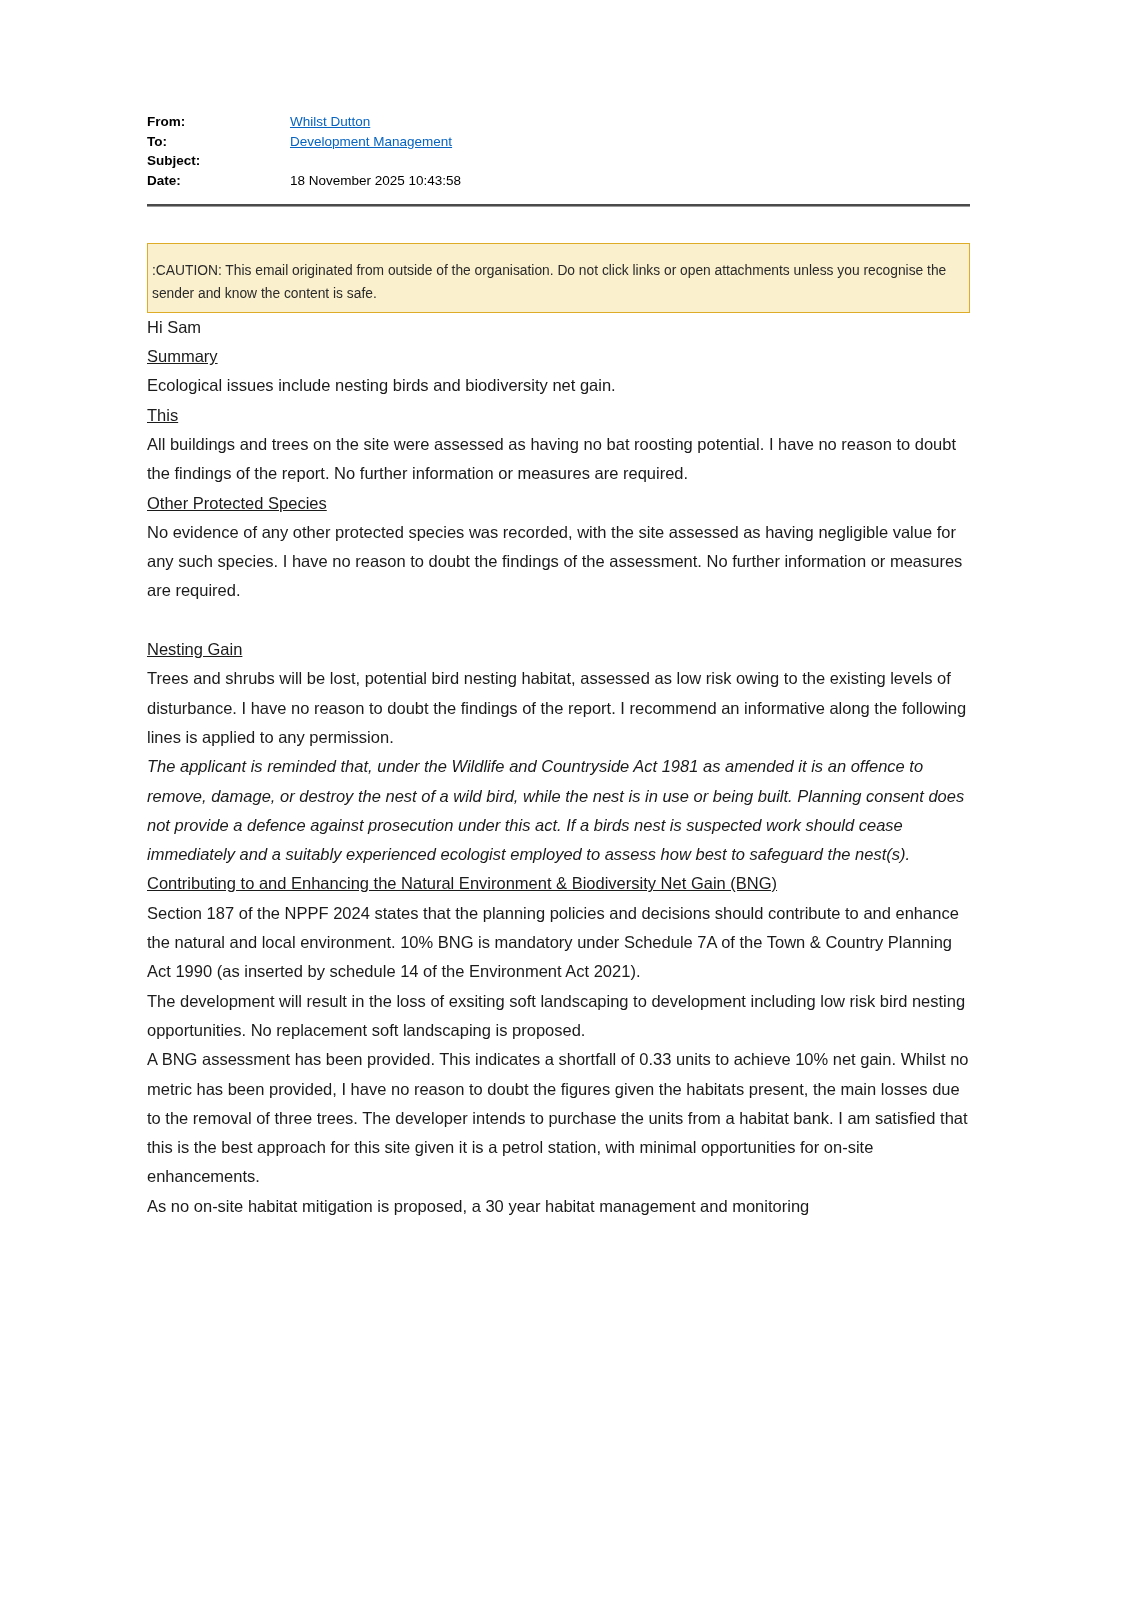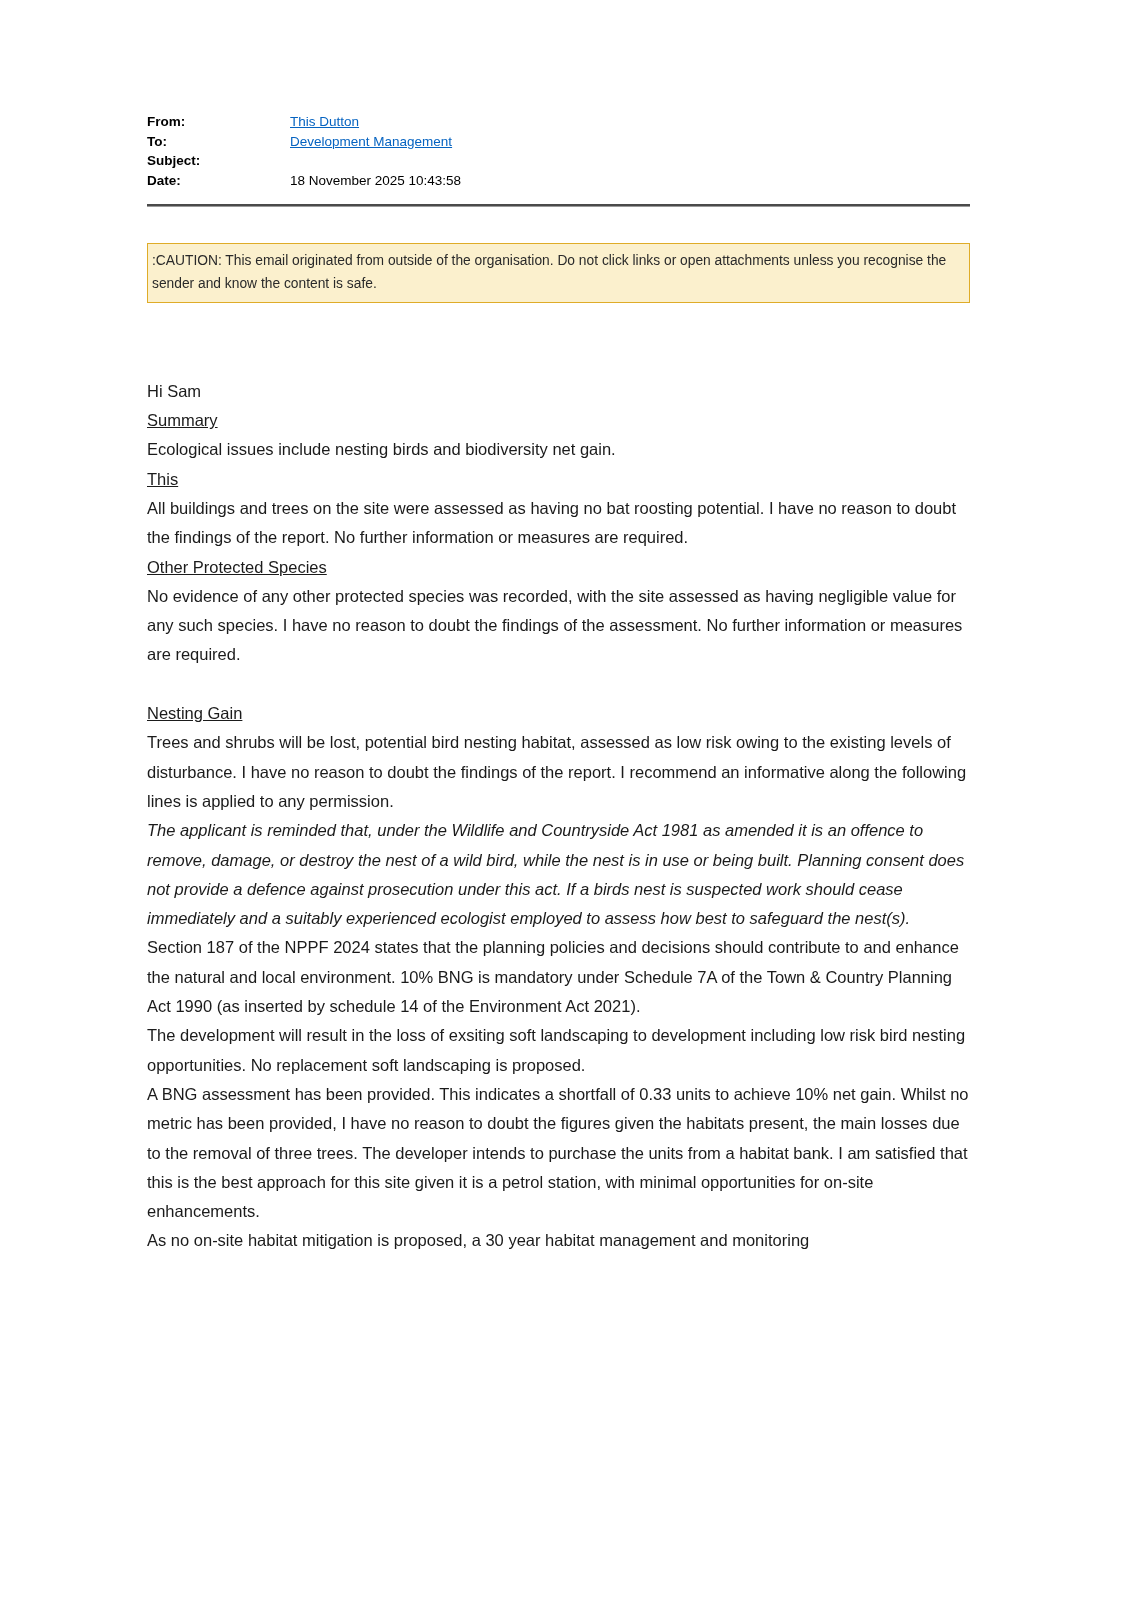--- a/index.html
+++ b/index.html
@@ -54,29 +54,28 @@
     margin-top: 13px;
     height: 2px;
     background: #4a4a4a;
     border-bottom: 1px solid #9a9a9a;
   }
   
   .caution {
     margin-top: 36px;
     background: var(--caution-bg);
     border: 1.5px solid var(--caution-border);
-    padding: 5px 9px 7px 4px;
+    padding: 15px 9px 7px 4px;
     font-size: 13.8px;
     line-height: 23px;
     color: #2a2a2a;
     box-sizing: border-box;
   }
   
   .body-text {
-    margin-top: 74px;
     font-size: 16.5px;
     line-height: 29.3px;
     color: var(--text-color);
   }
   .body-text p {
     margin: 0;
   }
   .body-text p.heading {
     text-decoration: underline;
   }
@@ -89,21 +88,21 @@
 </style>
 </head>
 <body>
 
 <div class="page">
   <div class="content">
 
     <div class="email-header">
       <div class="hrow">
         <span class="hlabel">From:</span>
-        <a class="hvalue link">This Dutton</a>
+        <a class="hvalue link">Whilst Dutton</a>
       </div>
       <div class="hrow">
         <span class="hlabel">To:</span>
         <a class="hvalue link">Development Management</a>
       </div>
       <div class="hrow">
         <span class="hlabel">Subject:</span>
       </div>
       <div class="hrow">
         <span class="hlabel">Date:</span>
@@ -122,20 +121,21 @@
         <p class="heading">Summary</p>
         <p class="normal">Ecological issues include nesting birds and biodiversity net gain.</p>
         <p class="heading">This</p>
         <p class="normal">All buildings and trees on the site were assessed as having no bat roosting potential. I have no reason to doubt the findings of the report. No further information or measures are required.</p>
         <p class="heading">Other Protected Species</p>
         <p class="normal">No evidence of any other protected species was recorded, with the site assessed as having negligible value for any such species. I have no reason to doubt the findings of the assessment. No further information or measures are required.</p>
         <p class="blank"></p>
         <p class="heading">Nesting Gain</p>
         <p class="normal">Trees and shrubs will be lost, potential bird nesting habitat, assessed as low risk owing to the existing levels of disturbance. I have no reason to doubt the findings of the report. I recommend an informative along the following lines is applied to any permission.</p>
         <p class="italic">The applicant is reminded that, under the Wildlife and Countryside Act 1981 as amended it is an offence to remove, damage, or destroy the nest of a wild bird, while the nest is in use or being built. Planning consent does not provide a defence against prosecution under this act. If a birds nest is suspected work should cease immediately and a suitably experienced ecologist employed to assess how best to safeguard the nest(s).</p>
+        <p class="heading">Contributing to and Enhancing the Natural Environment &amp; Biodiversity Net Gain (BNG)</p>
         <p class="normal">Section 187 of the NPPF 2024 states that the planning policies and decisions should contribute to and enhance the natural and local environment. 10% BNG is mandatory under Schedule 7A of the Town &amp; Country Planning Act 1990 (as inserted by schedule 14 of the Environment Act 2021).</p>
         <p class="normal">The development will result in the loss of exsiting soft landscaping to development including low risk bird nesting opportunities. No replacement soft landscaping is proposed.</p>
         <p class="normal">A BNG assessment has been provided. This indicates a shortfall of 0.33 units to achieve 10% net gain. Whilst no metric has been provided, I have no reason to doubt the figures given the habitats present, the main losses due to the removal of three trees. The developer intends to purchase the units from a habitat bank. I am satisfied that this is the best approach for this site given it is a petrol station, with minimal opportunities for on-site enhancements.</p>
         <p class="normal">As no on-site habitat mitigation is proposed, a 30 year habitat management and monitoring</p>
       </div>
 
   </div>
 </div>
 
 </body></html>

